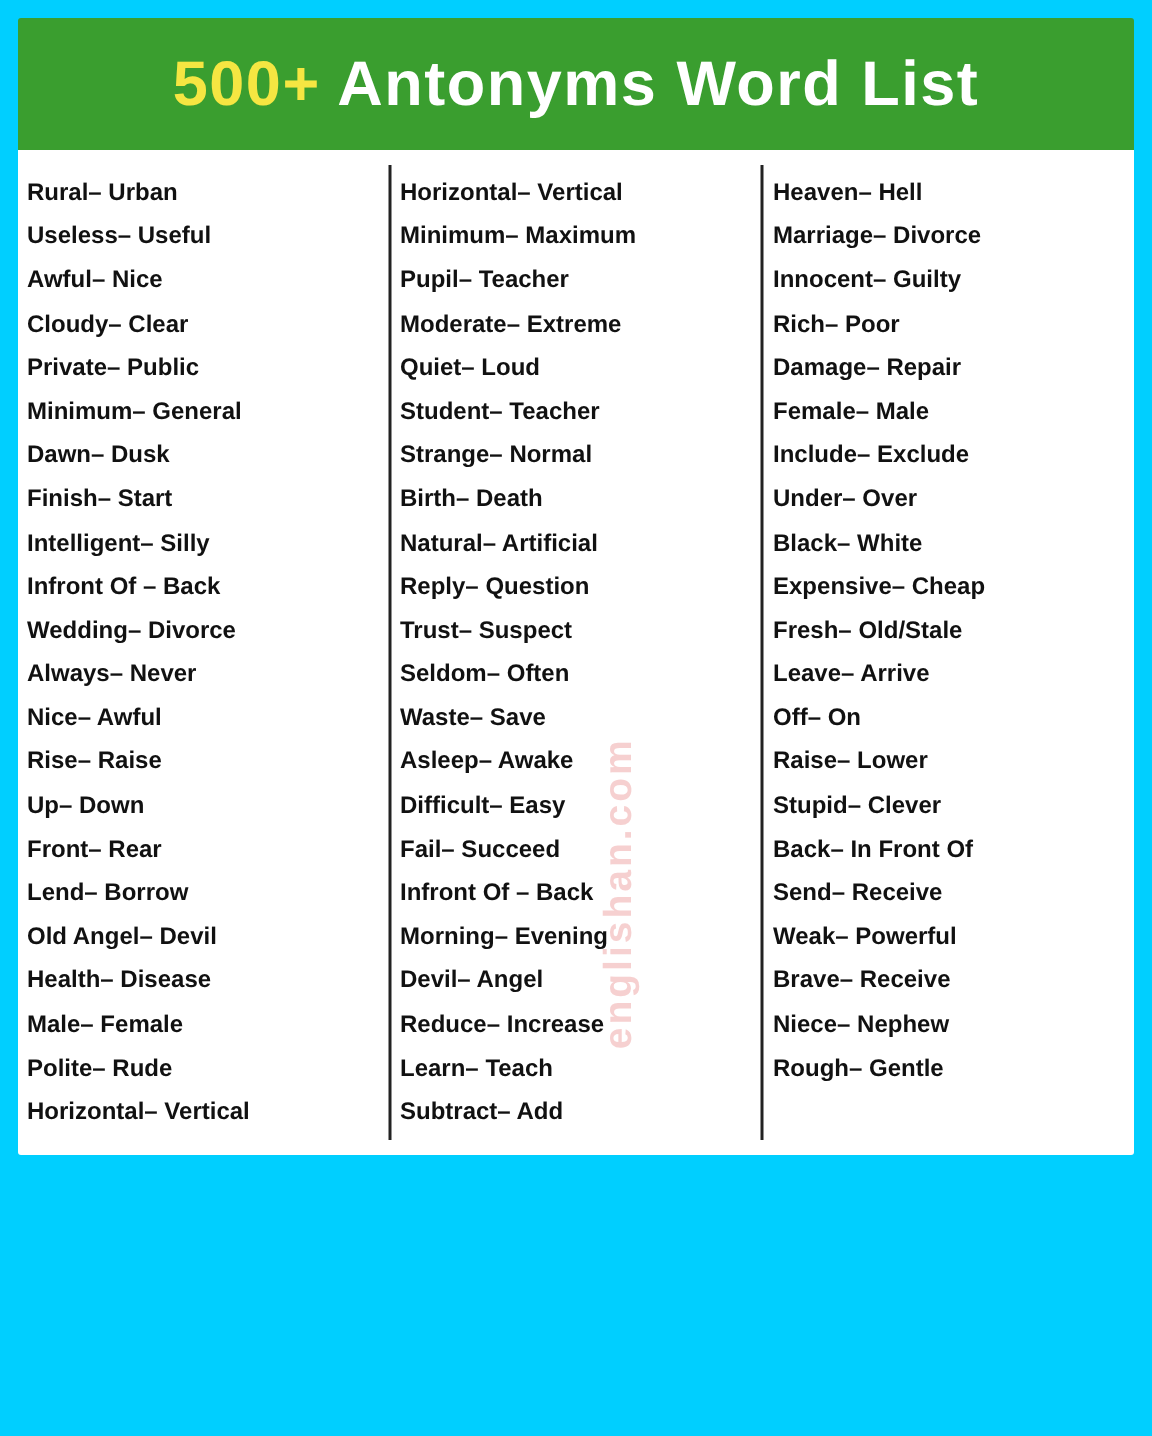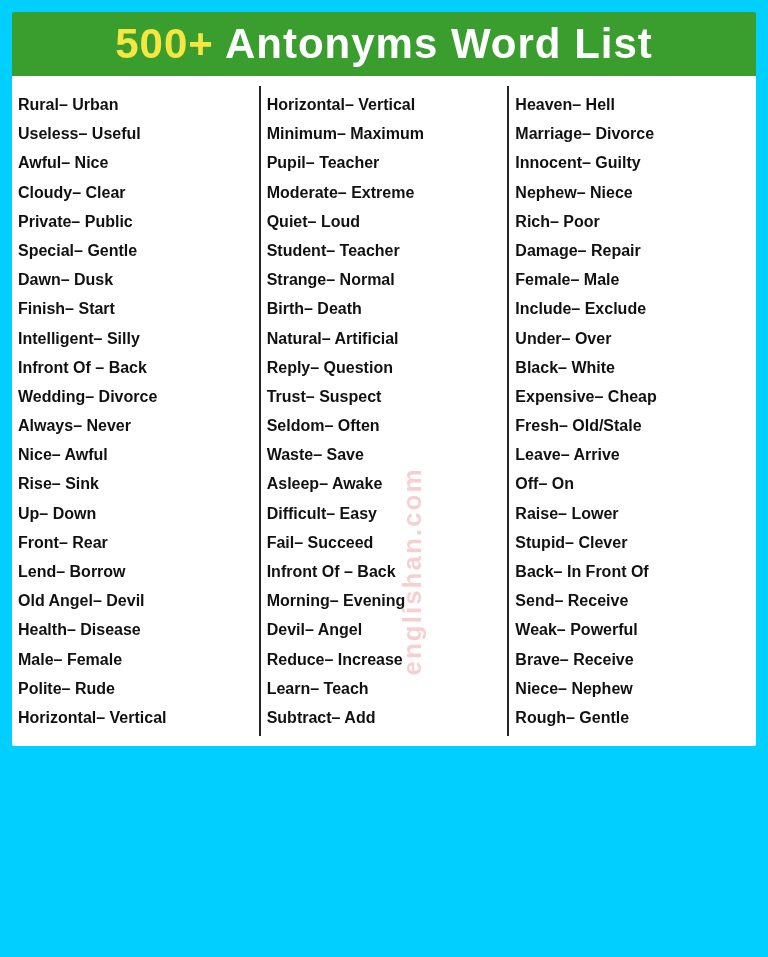--- a/index.html
+++ b/index.html
@@ -12,21 +12,21 @@
     }
     .outer {
       background: #00cfff;
       border: 4px solid #00cfff;
       border-radius: 6px;
       overflow: hidden;
     }
     .header {
       background: #3a9e2f;
       text-align: center;
-      padding: 8px 10px;
+      padding: 20px 10px;
     }
     .header h1 {
       font-size: 42px;
       font-weight: 900;
       color: white;
       letter-spacing: 1px;
     }
     .header h1 span.highlight {
       color: #f5e642;
     }
@@ -82,29 +82,29 @@
   </div>
   <div class="content-wrapper">
     <div class="content" id="content-area">
 
     <div class="column">
           <div class="word-pair">Rural– Urban</div>
           <div class="word-pair">Useless– Useful</div>
           <div class="word-pair">Awful– Nice</div>
           <div class="word-pair">Cloudy– Clear</div>
           <div class="word-pair">Private– Public</div>
-          <div class="word-pair">Special– Gentle</div>
+          <div class="word-pair">Minimum– General</div>
           <div class="word-pair">Dawn– Dusk</div>
           <div class="word-pair">Finish– Start</div>
           <div class="word-pair">Intelligent– Silly</div>
           <div class="word-pair">Infront Of – Back</div>
           <div class="word-pair">Wedding– Divorce</div>
           <div class="word-pair">Always– Never</div>
           <div class="word-pair">Nice– Awful</div>
-          <div class="word-pair">Rise– Sink</div>
+          <div class="word-pair">Rise– Raise</div>
           <div class="word-pair">Up– Down</div>
           <div class="word-pair">Front– Rear</div>
           <div class="word-pair">Lend– Borrow</div>
           <div class="word-pair">Old Angel– Devil</div>
           <div class="word-pair">Health– Disease</div>
           <div class="word-pair">Male– Female</div>
           <div class="word-pair">Polite– Rude</div>
           <div class="word-pair">Horizontal– Vertical</div>
         </div>
         <div class="column">
@@ -128,21 +128,20 @@
           <div class="word-pair">Morning– Evening</div>
           <div class="word-pair">Devil– Angel</div>
           <div class="word-pair">Reduce– Increase</div>
           <div class="word-pair">Learn– Teach</div>
           <div class="word-pair">Subtract– Add</div>
         </div>
         <div class="column">
           <div class="word-pair">Heaven– Hell</div>
           <div class="word-pair">Marriage– Divorce</div>
           <div class="word-pair">Innocent– Guilty</div>
-          <div class="word-pair">Nephew– Niece</div>
           <div class="word-pair">Rich– Poor</div>
           <div class="word-pair">Damage– Repair</div>
           <div class="word-pair">Female– Male</div>
           <div class="word-pair">Include– Exclude</div>
           <div class="word-pair">Under– Over</div>
           <div class="word-pair">Black– White</div>
           <div class="word-pair">Expensive– Cheap</div>
           <div class="word-pair">Fresh– Old/Stale</div>
           <div class="word-pair">Leave– Arrive</div>
           <div class="word-pair">Off– On</div>

